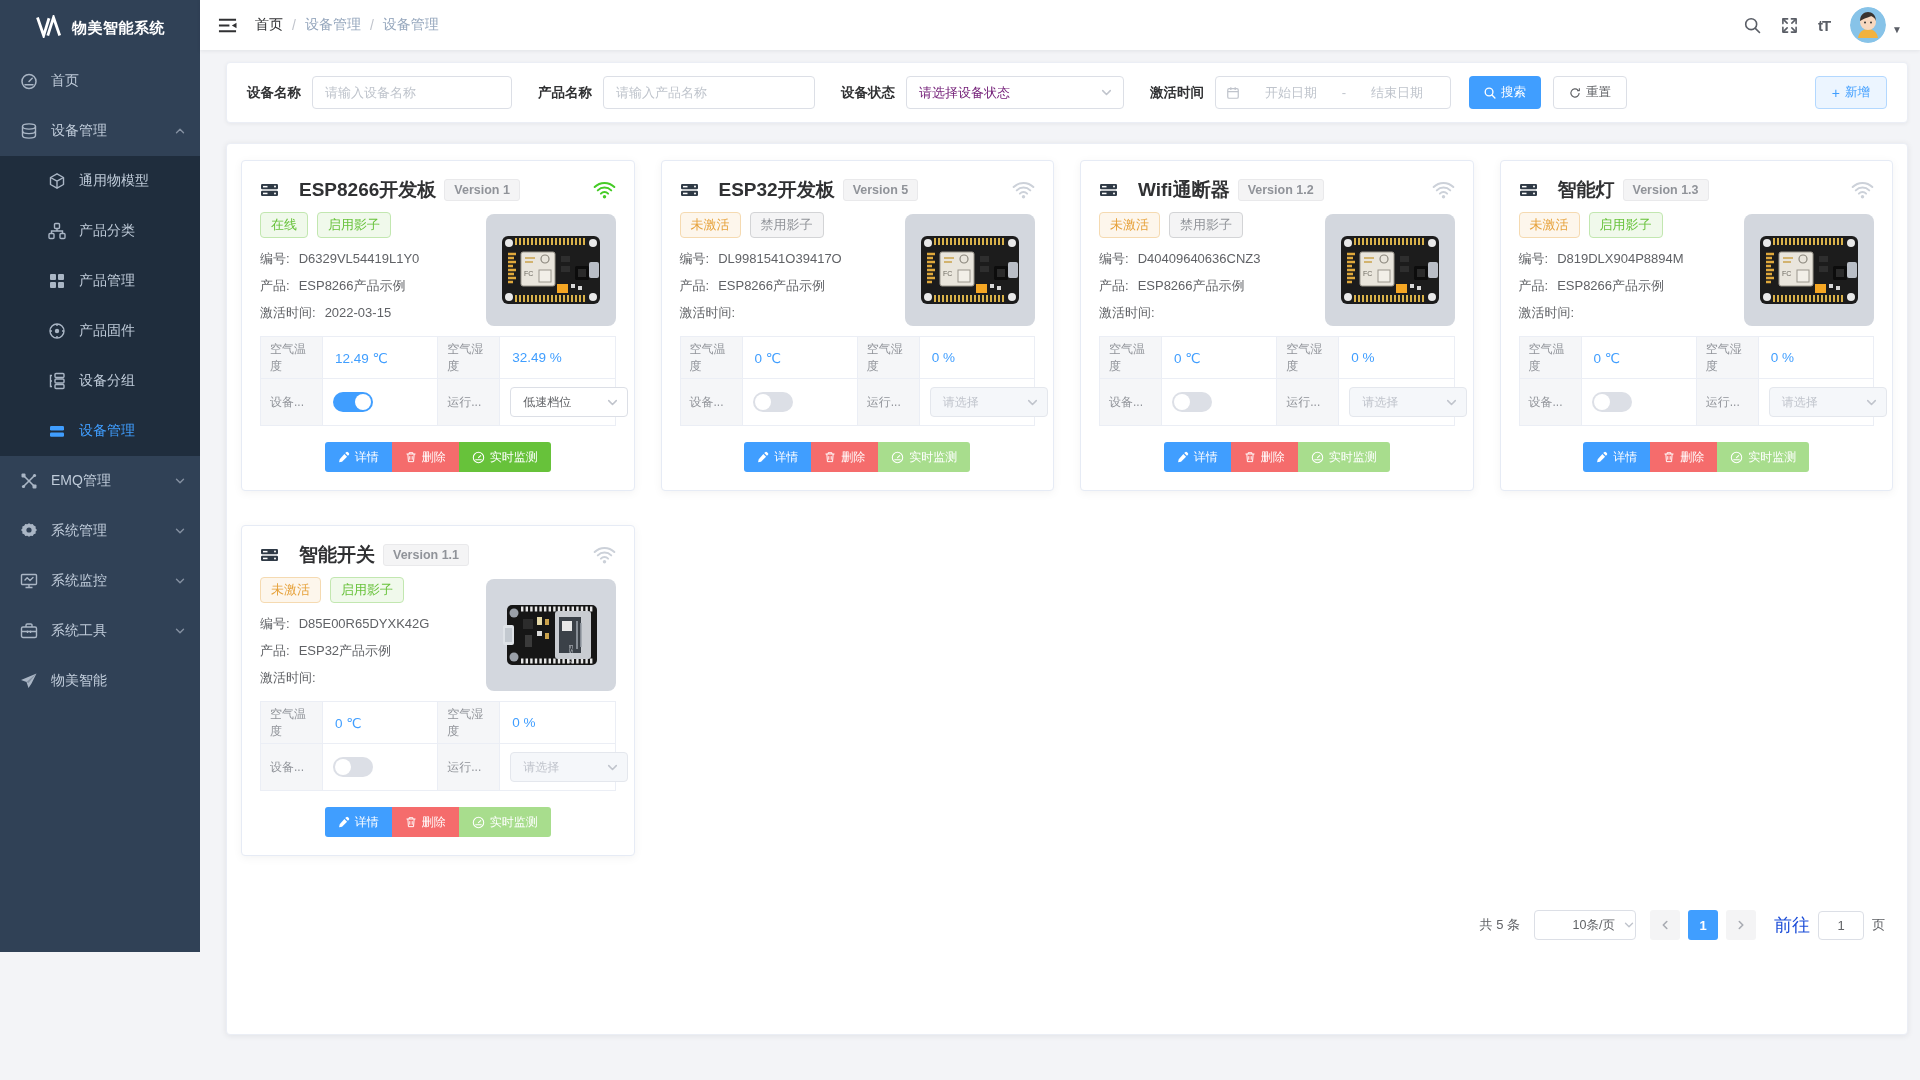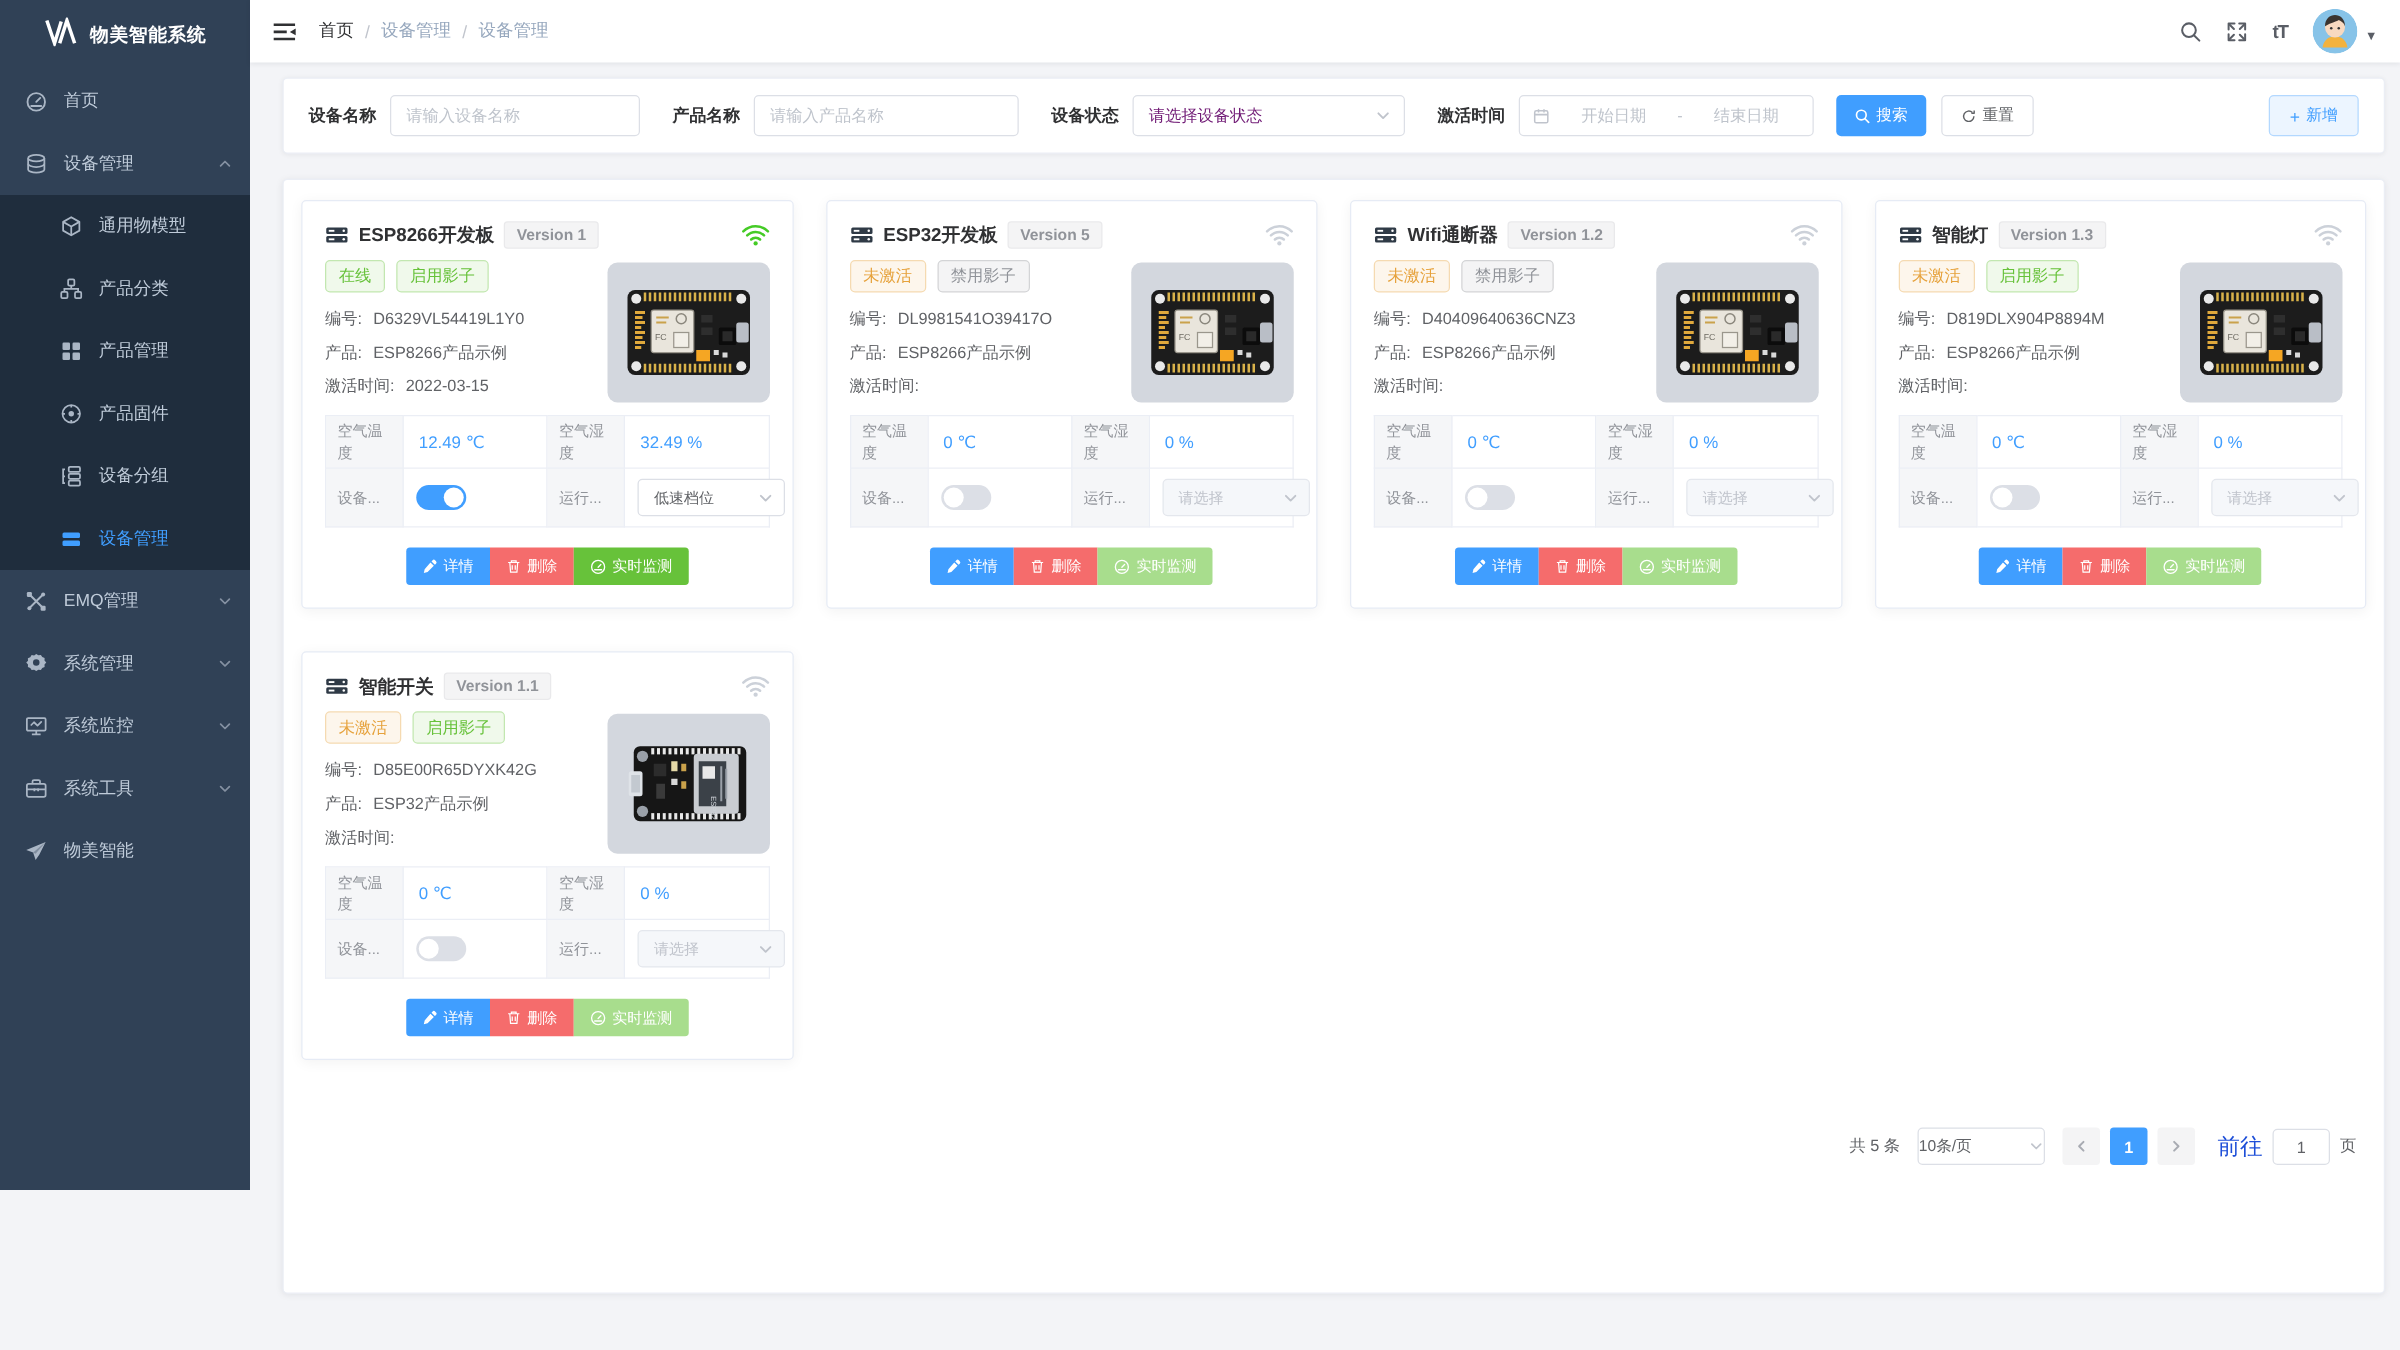--- a/index.html
+++ b/index.html
@@ -54,21 +54,21 @@
   .btn-reset { height:33px; padding:0 15px; background:#fff; color:#606266; font-size:12.5px; border:1px solid #dcdfe6; border-radius:4px; margin-left:12px; }
   .btn-add { height:33px; padding:0 16px; background:#ecf5ff; color:#409eff; font-size:12.5px; border:1px solid #b3d8ff; border-radius:4px; margin-left:auto; }
 
   .panel { background:#fff; border-radius:4px; box-shadow:0 1px 6px rgba(0,21,41,.08); border:1px solid #ebeef5; padding:16px 14px 0 14px; height:892px; }
   .cards-grid { display:grid; grid-template-columns:repeat(4,1fr); gap:34px 26px; }
 
   
   .dev-card { background:#fff; border:1px solid #e6ebf5; border-radius:4px; box-shadow:0 2px 10px rgba(0,0,0,.05); padding:16px 18px 18px 18px; }
   .dc-head { display:flex; align-items:center; gap:8px; }
   .dc-icon { display:inline-flex; color:#2f3a46; }
-  .dc-title { font-size:15px; font-weight:bold; color:#303133; white-space:nowrap; }
+  .dc-title { font-size:19px; font-weight:bold; color:#303133; white-space:nowrap;margin-left:12px; }
   .dc-ver { background:#f4f4f5; border:1px solid #e9e9eb; color:#909399; font-size:12.5px; font-weight:bold; border-radius:3px; padding:3px 9px; white-space:nowrap; }
   .dc-wifi { margin-left:auto; display:inline-flex; }
   .dc-wifi.on { color:#45cb26; }
   .dc-wifi.off { color:#ccd1d9; }
   .dc-body { display:flex; margin-top:9px; }
   .dc-left { flex:1; min-width:0; }
   .dc-tags { display:flex; gap:9px; margin-bottom:7px; }
   .tag { height:26px; display:inline-flex; align-items:center; padding:0 10px; font-size:13px; border-radius:4px; border:1px solid; white-space:nowrap; }
   .tag-success { color:#67c23a; background:#f0f9eb; border-color:#c2e7b0; }
   .tag-warning { color:#e6a23c; background:#fdf6ec; border-color:#f5dab1; }
@@ -92,21 +92,21 @@
   .abtn:first-child { border-radius:3px 0 0 3px; }
   .abtn:last-child { border-radius:0 3px 3px 0; }
   .abtn-blue { background:#409eff; }
   .abtn-red { background:#f56c6c; }
   .abtn-green { background:#67c23a; }
   .abtn-green.disabled { background:#a8dd8d; cursor:not-allowed; }
 
   
   .pagination { display:flex; align-items:center; justify-content:flex-end; margin-top:54px; padding-right:8px; }
   .pg-total { font-size:13px; color:#606266; margin-right:14px; }
-  .pg-size { width:102px; height:30px; border:1px solid #dcdfe6; border-radius:4px; background:#fff; display:flex; align-items:center; justify-content:space-between; gap:8px; font-size:12.5px; color:#606266; cursor:pointer; margin-right:14px; }
+  .pg-size { width:102px; height:30px; border:1px solid #dcdfe6; border-radius:4px; background:#fff; display:flex; align-items:center; justify-content:flex-end; gap:8px; font-size:12.5px; color:#606266; cursor:pointer; margin-right:14px; }
   .pg-btn { width:30px; height:30px; background:#f4f4f5; border:none; border-radius:3px; color:#a8abb2; display:inline-flex; align-items:center; justify-content:center; cursor:pointer; }
   .pg-page { width:30px; height:30px; background:#409eff; color:#fff; border:none; border-radius:3px; font-size:13px; font-weight:bold; margin:0 8px; cursor:pointer; font-family:inherit; }
   .pg-goto { font-size:18px; color:#1d4ed8; margin-left:18px; }
   .pg-input { width:46px; height:29px; border:1px solid #dcdfe6; border-radius:4px; text-align:center; font-size:13px; color:#606266; margin:0 8px; outline:none; font-family:inherit; }
   .pg-suffix { font-size:13px; color:#606266; }
 </style>
 </head>
 <body>
 
 <div class="app">

